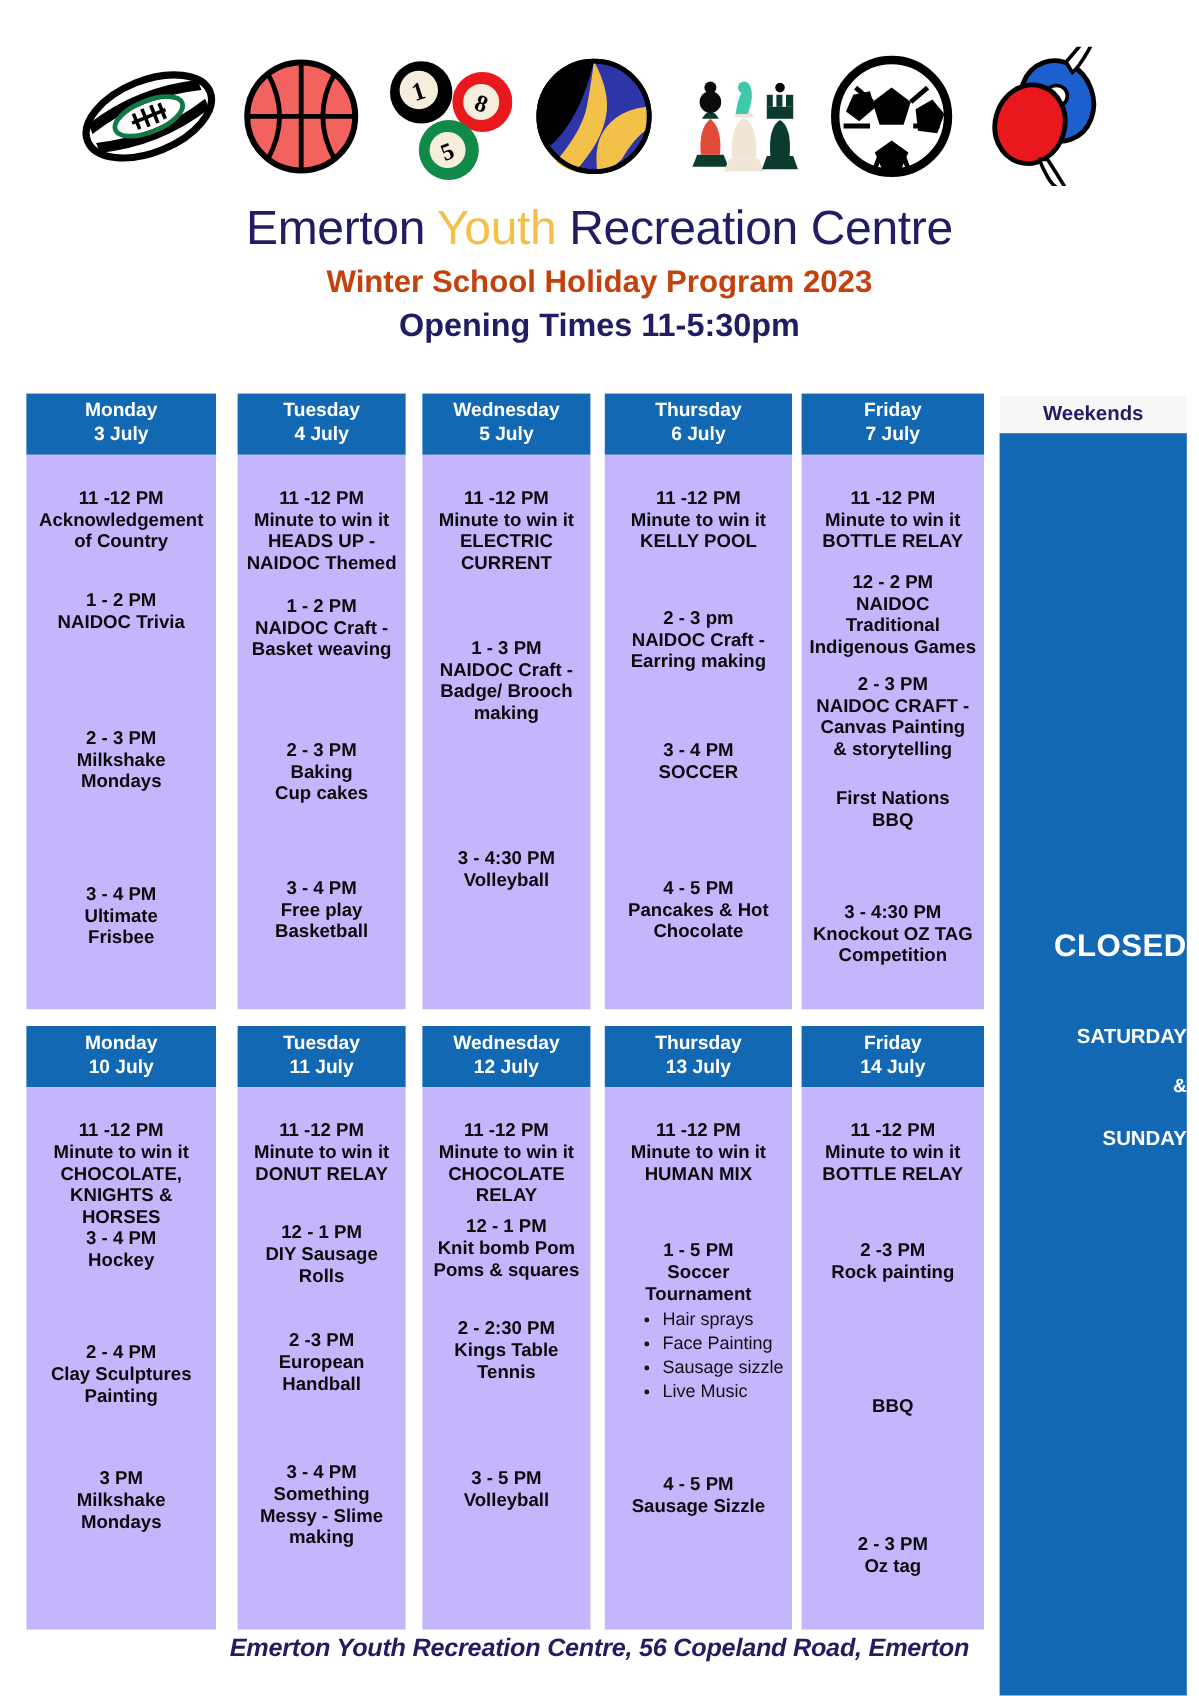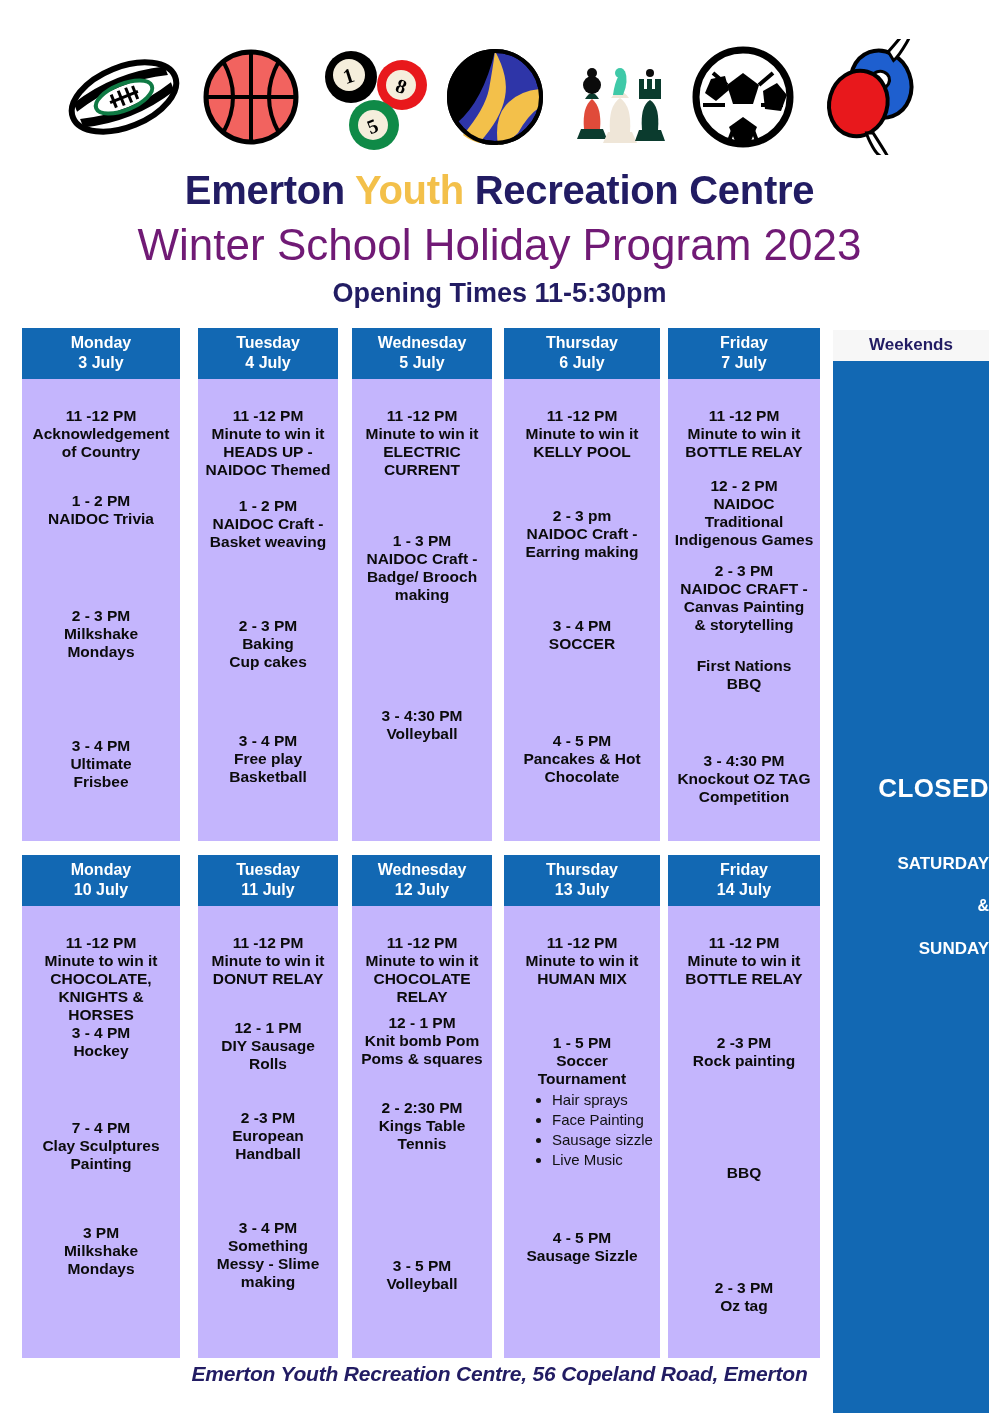--- a/index.html
+++ b/index.html
@@ -31,32 +31,32 @@
 
   
   #title-block {
     position: absolute;
     left: 0; top: 168px;
     width: 999px;
     text-align: center;
   }
   #main-title {
     font-size: 40px;
-    font-weight: 700;
+    font-weight: 400;
     letter-spacing: -0.3px;
     color: #221C63;
     line-height: 1.12;
     margin: 0;
     white-space: nowrap;
   }
   #main-title .accent { color: #F3C04A; }
   #sub-title {
-    font-size: 44px;
-    font-weight: 400;
-    color: #701a75;
+    font-size: 26px;
+    font-weight: 700;
+    color: #c2410c;
     line-height: 1.2;
     margin: 6px 0 0 0;
   }
   #opening-times {
     font-size: 27px;
     font-weight: 700;
     color: #221C63;
     line-height: 1.2;
     margin: 5px 0 0 0;
   }
@@ -413,21 +413,21 @@
           <span class="ev-name">Minute to win it</span>
           <span class="ev-name">CHOCOLATE,</span>
           <span class="ev-name">KNIGHTS &amp;</span>
           <span class="ev-name">HORSES</span>
         </div>
         <div class="event" style="position: absolute; left: 2px; right: 2px; top: 118px;">
           <span class="ev-time">3 - 4 PM</span>
           <span class="ev-name">Hockey</span>
         </div>
         <div class="event" style="position: absolute; left: 2px; right: 2px; top: 213px;">
-          <span class="ev-time">7 - 4 PM</span>
+          <span class="ev-time">2 - 4 PM</span>
           <span class="ev-name">Clay Sculptures</span>
           <span class="ev-name">Painting</span>
         </div>
         <div class="event" style="position: absolute; left: 2px; right: 2px; top: 318px;">
           <span class="ev-time">3 PM</span>
           <span class="ev-name">Milkshake</span>
           <span class="ev-name">Mondays</span>
         </div>
       </div>
     </div>
@@ -469,21 +469,21 @@
         <div class="event" style="position: absolute; left: 2px; right: 2px; top: 108px;">
           <span class="ev-time">12 - 1 PM</span>
           <span class="ev-name">Knit bomb Pom</span>
           <span class="ev-name">Poms &amp; squares</span>
         </div>
         <div class="event" style="position: absolute; left: 2px; right: 2px; top: 193px;">
           <span class="ev-time">2 - 2:30 PM</span>
           <span class="ev-name">Kings Table</span>
           <span class="ev-name">Tennis</span>
         </div>
-        <div class="event" style="position: absolute; left: 2px; right: 2px; top: 318px; margin-top: 33px;">
+        <div class="event" style="position: absolute; left: 2px; right: 2px; top: 318px;">
           <span class="ev-time">3 - 5 PM</span>
           <span class="ev-name">Volleyball</span>
         </div>
       </div>
     </div>
     <div class="day-col" style="left: 504px; width: 156px;">
       <div class="day-header"><span>Thursday</span><span class="dh-date">13 July</span></div>
       <div class="day-body" style="position: relative;">
         <div class="event" style="position: absolute; left: 2px; right: 2px; top: 28px;">
           <span class="ev-time">11 -12 PM</span>

